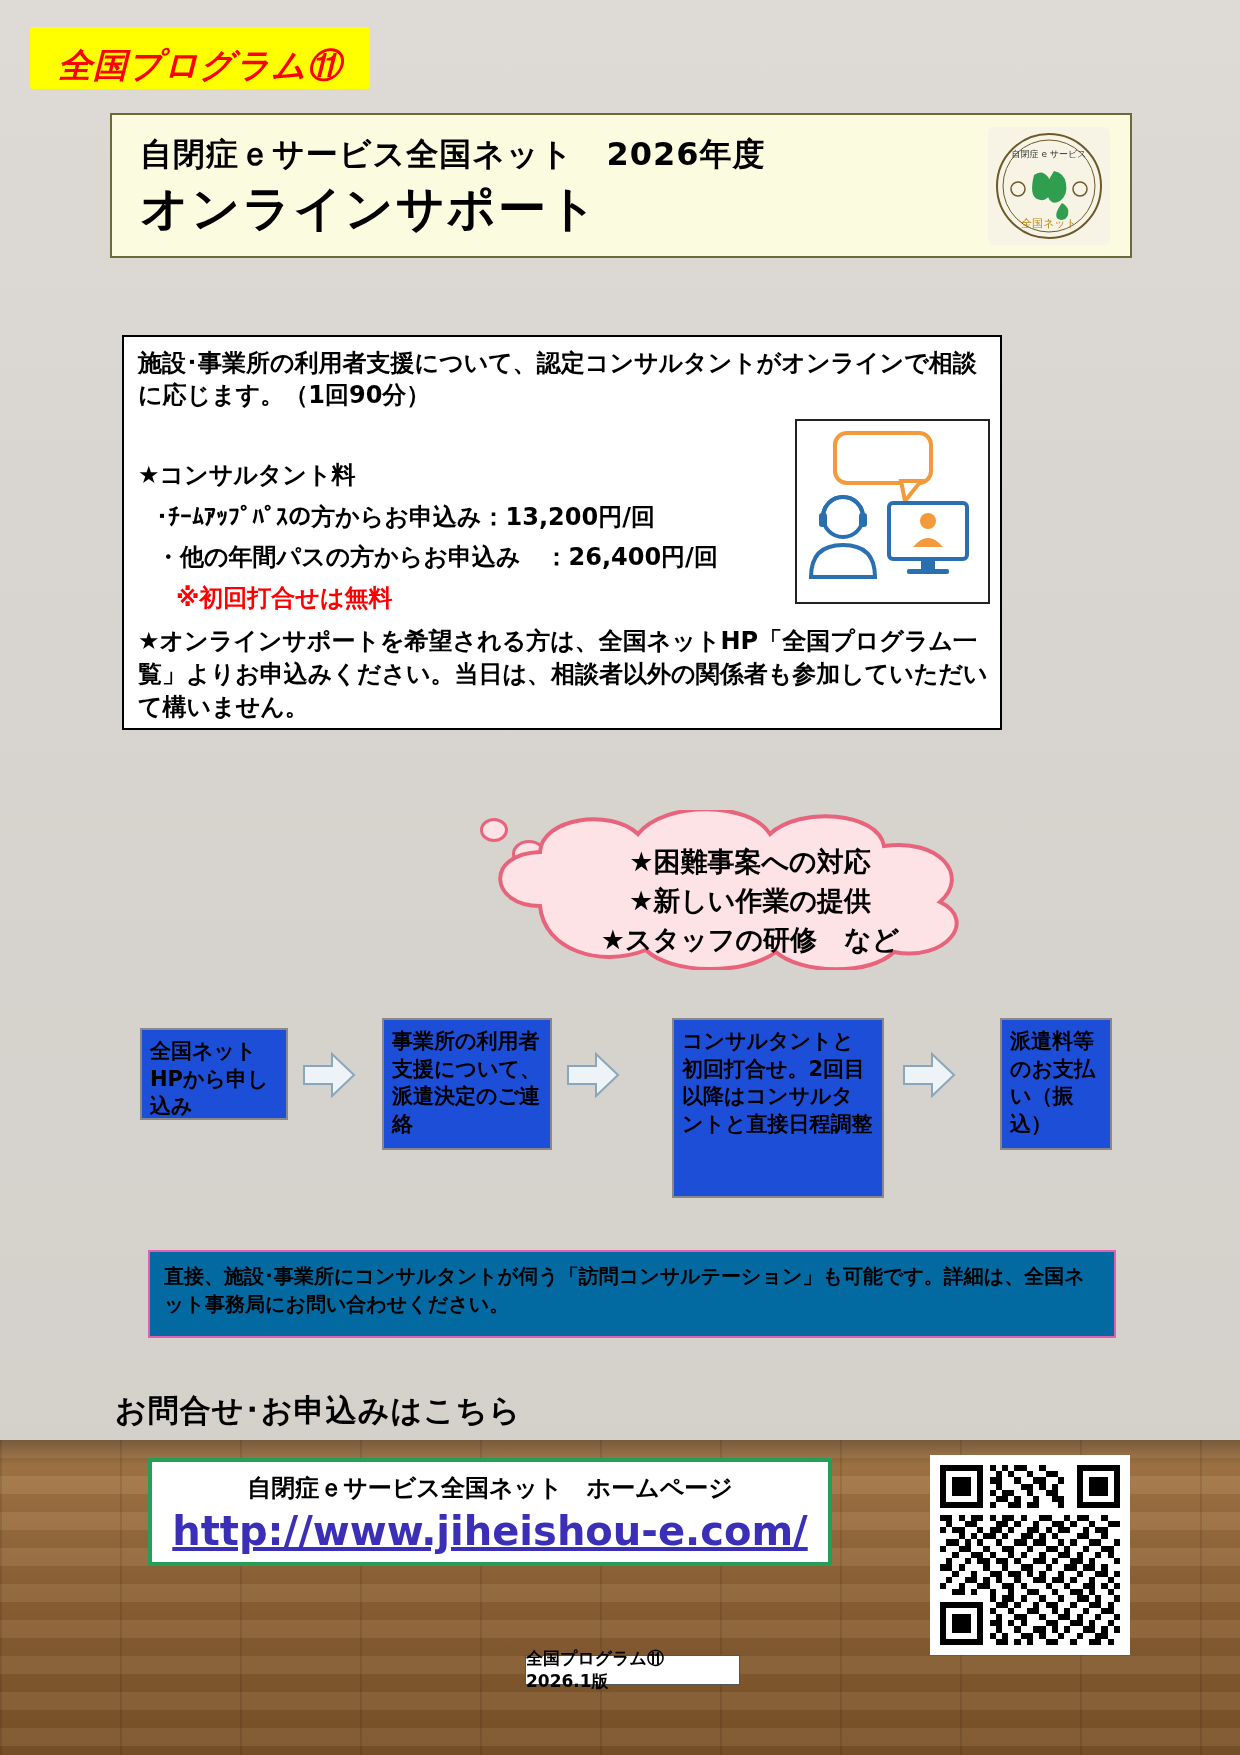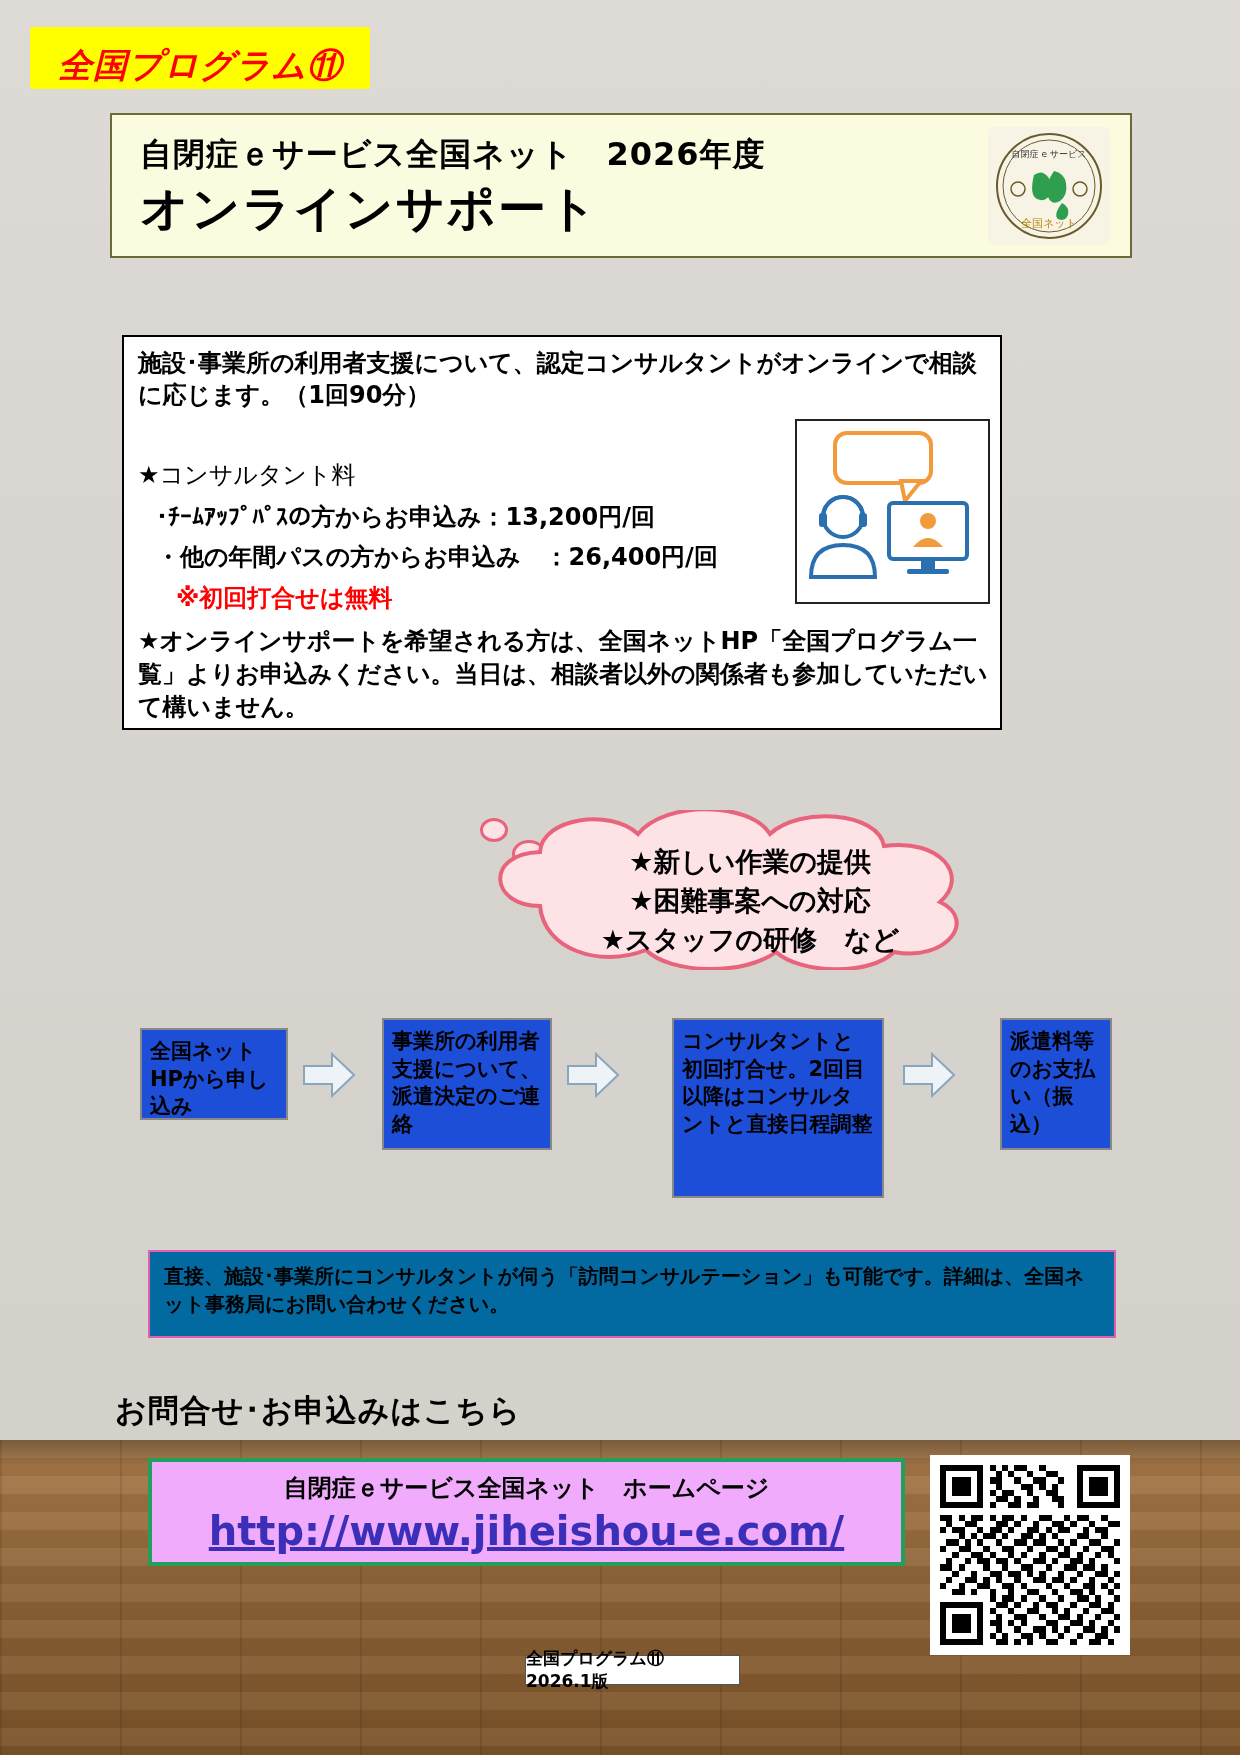--- a/index.html
+++ b/index.html
@@ -92,21 +92,21 @@
     background: #ffffff;
     border: 2px solid #000;
     box-sizing: border-box;
   }
   .mb-intro {
     position: absolute; left: 14px; top: 10px; width: 852px;
     font-size: 24px; font-weight: bold; line-height: 1.35; color: #000;
   }
   .mb-fee-title {
     position: absolute; left: 14px; top: 122px;
-    font-size: 24px; font-weight: normal; color: #000;
+    font-size: 24px; font-weight: bold; color: #000;
   }
   .mb-fee1 {
     position: absolute; left: 32px; top: 164px;
     font-size: 24px; font-weight: bold; color: #000;
   }
   .mb-fee2 {
     position: absolute; left: 32px; top: 204px;
     font-size: 24px; font-weight: bold; color: #000;
   }
   .mb-note {
@@ -182,22 +182,22 @@
   
   .contact-head {
     position: absolute;
     left: 115px; top: 1390px;
     font-size: 31px; font-weight: bold; color: #000;
     letter-spacing: 1px;
   }
   .url-box {
     position: absolute;
     left: 148px; top: 1458px;
-    width: 757px; height: 108px;
-    background: #f0abfc;
+    width: 684px; height: 108px;
+    background: #ffffff;
     border: 4px solid #22a05a;
     box-sizing: border-box;
   }
   .url-sub {
     position: absolute; left: 0; top: 10px; width: 100%;
     text-align: center; font-size: 24px; font-weight: bold; color: #000;
   }
   .url-main {
     position: absolute; left: 0; top: 46px; width: 100%;
     text-align: center; font-size: 40px; font-weight: bold;
@@ -292,22 +292,22 @@
              C 72 8, 140 -2, 168 24
              C 196 -10, 280 -8, 300 24
              C 330 -4, 408 2, 414 36
              C 470 28, 500 66, 470 92
              C 508 110, 476 152, 424 142
              C 400 166, 330 164, 306 142
              C 274 166, 200 164, 176 140
              C 130 158, 74 140, 70 96 Z" fill="#fde2e6" stroke="#e8637c" stroke-width="4"></path>
   </svg>
   <div class="cloud-text">
+    <div>★困難事案への対応</div>
     <div>★新しい作業の提供</div>
-    <div>★困難事案への対応</div>
     <div>★スタッフの研修　など</div>
   </div>
 </div>
 
 <div class="flow-box" style="left:140px; top:1028px; width:148px; height:92px;">全国ネットHPから申し込み</div>
 
 <div class="arrow" style="left:302px; top:1052px;">
   <svg width="54" height="46" viewBox="0 0 54 46">
     <path d="M2 14 H30 V2 L52 23 L30 44 V32 H2 Z" fill="#eef3f7" stroke="#8aa6bd" stroke-width="2"></path>
   </svg>

